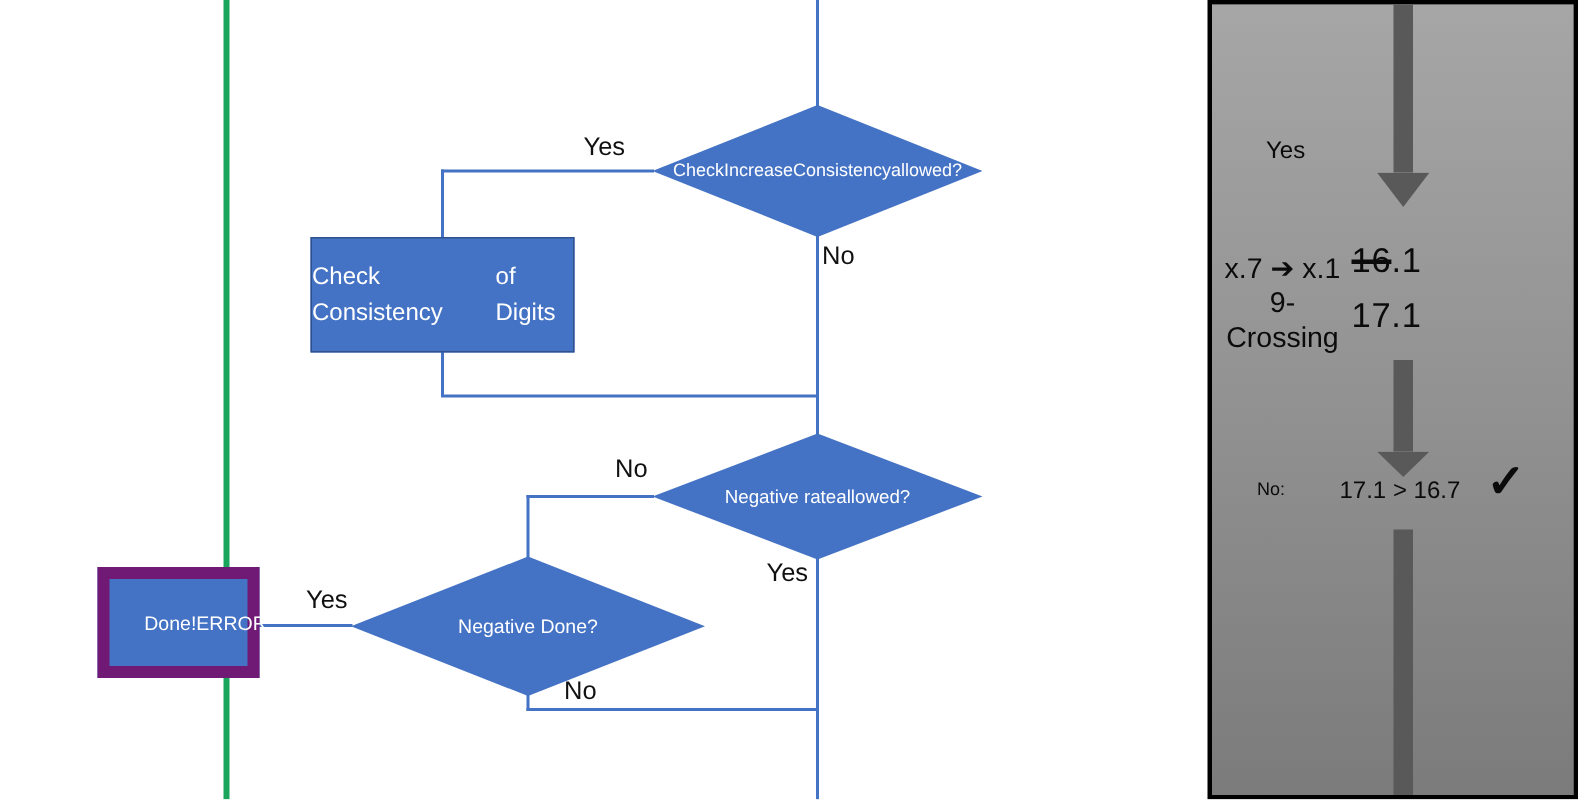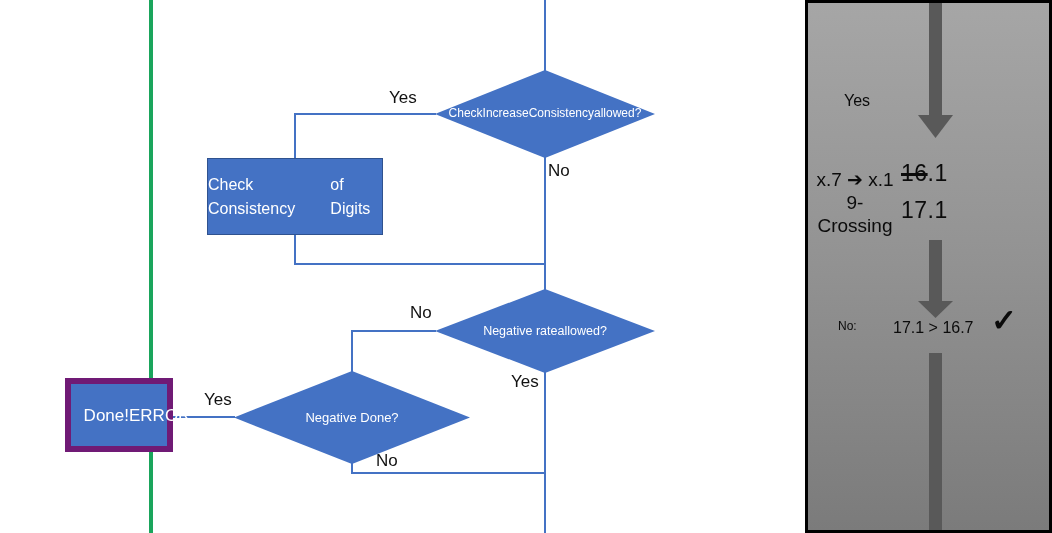--- a/index.html
+++ b/index.html
@@ -10,21 +10,21 @@
   
   .cline { position:absolute; background:#4472C4; z-index:1; }
   
   .shape {
     position:absolute; background:#4472C4; color:#fff; z-index:2;
     display:flex; flex-direction:row; align-items:center; justify-content:center;
     box-sizing:border-box;
   }
   .diamond { clip-path:polygon(50% 0, 100% 50%, 50% 100%, 0 50%); }
   .rect-shape { border:1px solid #2F528F; font-size:16px; line-height:24px; }
-  .done-box { border:6px solid #701a75; font-size:17px; line-height:25px; z-index:3;padding-left:36px; }
+  .done-box { border:8px solid #701a75; font-size:13px; line-height:25px; z-index:3;padding-left:36px; }
   .d1 { font-size:12px; line-height:17.5px; }
   .d2 { font-size:12.5px; line-height:18px; }
   .d3 { font-size:13px; }
   
   .lbl { position:absolute; font-size:17px; color:#111; z-index:4; white-space:nowrap; }
   
   .green-line { position:absolute; left:149px; top:0; width:4px; height:533px; background:#1AA55C; z-index:0; }
   
   .panel {
     position:absolute; left:805px; top:0; width:247px; height:533px; box-sizing:border-box;

